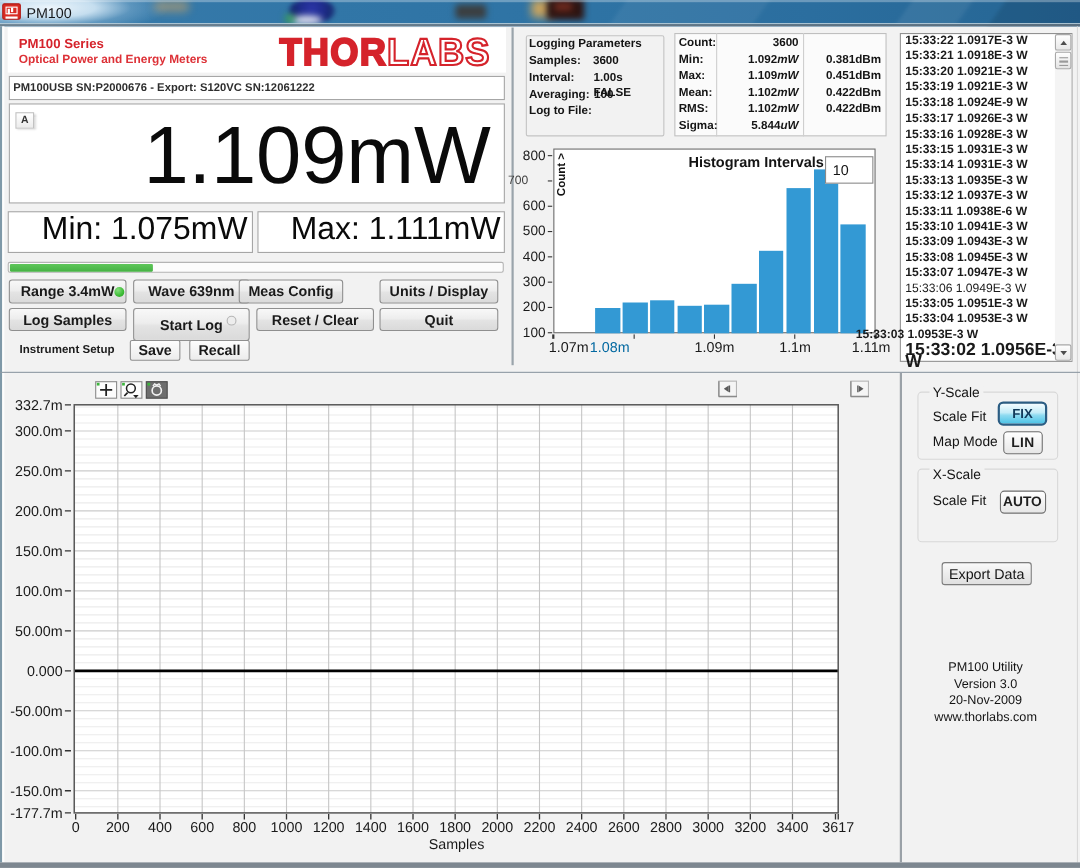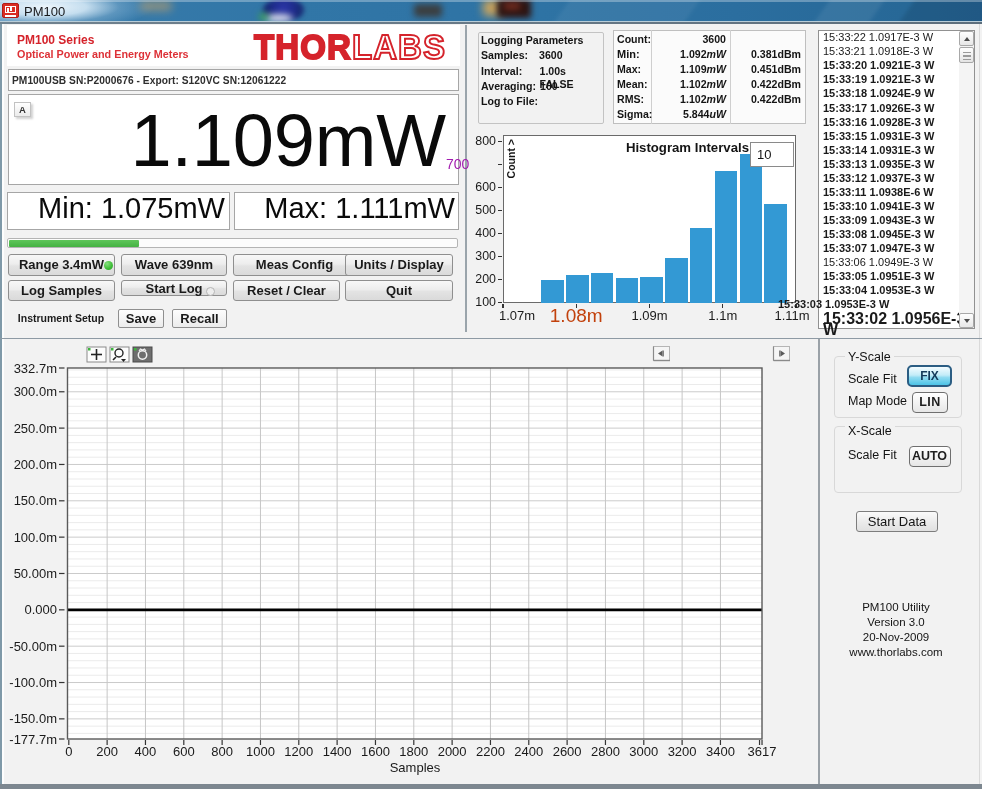--- a/index.html
+++ b/index.html
@@ -57,24 +57,24 @@
 <div class="a" style="left:7px;top:193.5px;width:218px;text-align:right;font-size:29px;line-height:29px;color:#0a0a0a">Min: 1.075mW</div>
 <div class="box" style="left:234px;top:192px;width:225px;height:38px"></div>
 <div class="a" style="left:234px;top:193.5px;width:221px;text-align:right;font-size:29px;line-height:29px;color:#0a0a0a">Max: 1.111mW</div>
 
 <div class="a" style="left:7px;top:238px;width:451px;height:10px;background:#fcfcfc;border:1px solid #b4b4b4;border-radius:2px"></div>
 <div class="a" style="left:9px;top:239.5px;width:130px;height:7px;background:linear-gradient(#5fc65a,#45b243);border-radius:1px"></div>
 
 <div class="btn" style="left:8px;top:254px;width:107px;height:21.5px">Range 3.4mW</div>
 <div class="a" style="left:104px;top:261.3px;width:9px;height:9px;border-radius:50%;background:radial-gradient(circle at 35% 30%,#86e07e,#3cbb35 60%,#2ea32c)"></div>
 <div class="btn" style="left:121px;top:254px;width:106px;height:21.5px">Wave 639nm</div>
-<div class="btn" style="left:233px;top:254px;width:123px;height:21.5px">Meas Config</div>
+<div class="btn" style="left:217px;top:254px;width:95px;height:21.5px">Meas Config</div>
 <div class="btn" style="left:345px;top:254px;width:108px;height:21.5px">Units / Display</div>
 <div class="btn" style="left:8px;top:280px;width:107px;height:20.5px">Log Samples</div>
-<div class="btn" style="left:121px;top:280px;width:106px;height:16px">Start Log</div>
+<div class="btn" style="left:121px;top:280px;width:106px;height:30px">Start Log</div>
 <div class="a" style="left:205.5px;top:286.5px;width:9px;height:9px;border-radius:50%;border:1px solid #b5b5b5;background:#ededed"></div>
 <div class="btn" style="left:233px;top:280px;width:107px;height:20.5px">Reset / Clear</div>
 <div class="btn" style="left:345px;top:280px;width:108px;height:20.5px">Quit</div>
 
 <div class="a" style="left:17.8px;top:313px;font-size:10.5px;line-height:10.5px;font-weight:700;color:#1c1c1c">Instrument Setup</div>
 <div class="btn" style="left:118px;top:309px;width:46px;height:19px;border-radius:2px;background:linear-gradient(#fdfdfd,#ececec)">Save</div>
 <div class="btn" style="left:172px;top:309px;width:55px;height:19px;border-radius:2px;background:linear-gradient(#fdfdfd,#ececec)">Recall</div>
 
 <div class="a" style="left:465px;top:25px;width:1.5px;height:307px;background:#9aa4ab"></div>
 
@@ -104,21 +104,21 @@
 <div class="a" style="left:630px;top:78.9px;width:96px;text-align:right;font-size:10.6px;line-height:11.5px;font-weight:700;color:#141414">1.102<i>mW</i></div>
 <div class="a" style="left:731px;top:78.9px;width:70px;text-align:right;font-size:10.6px;line-height:11.5px;font-weight:700;color:#141414">0.422dBm</div>
 <div class="a" style="left:617px;top:94.0px;font-size:10.6px;line-height:11.5px;font-weight:700;color:#141414">RMS:</div>
 <div class="a" style="left:630px;top:94.0px;width:96px;text-align:right;font-size:10.6px;line-height:11.5px;font-weight:700;color:#141414">1.102<i>mW</i></div>
 <div class="a" style="left:731px;top:94.0px;width:70px;text-align:right;font-size:10.6px;line-height:11.5px;font-weight:700;color:#141414">0.422dBm</div>
 <div class="a" style="left:617px;top:109.0px;font-size:10.6px;line-height:11.5px;font-weight:700;color:#141414">Sigma:</div>
 <div class="a" style="left:630px;top:109.0px;width:96px;text-align:right;font-size:10.6px;line-height:11.5px;font-weight:700;color:#141414">5.844<i>uW</i></div>
 
 <div class="a" style="left:446px;top:134.6px;width:50px;text-align:right;font-size:12.4px;line-height:12.4px;color:#1a1a1a">800</div>
 <div class="a" style="left:497.5px;top:140.5px;width:4.5px;height:1.2px;background:#333"></div>
-<div class="a" style="left:446px;top:157.6px;width:50px;text-align:left;font-size:14px;line-height:12.4px;color:#a21caf">700</div>
+<div class="a" style="left:446px;top:157.6px;width:50px;text-align:center;font-size:11px;line-height:12.4px;color:#404040">700</div>
 <div class="a" style="left:497.5px;top:163.5px;width:4.5px;height:1.2px;background:#333"></div>
 <div class="a" style="left:446px;top:180.6px;width:50px;text-align:right;font-size:12.4px;line-height:12.4px;color:#1a1a1a">600</div>
 <div class="a" style="left:497.5px;top:186.5px;width:4.5px;height:1.2px;background:#333"></div>
 <div class="a" style="left:446px;top:203.6px;width:50px;text-align:right;font-size:12.4px;line-height:12.4px;color:#1a1a1a">500</div>
 <div class="a" style="left:497.5px;top:209.5px;width:4.5px;height:1.2px;background:#333"></div>
 <div class="a" style="left:446px;top:226.6px;width:50px;text-align:right;font-size:12.4px;line-height:12.4px;color:#1a1a1a">400</div>
 <div class="a" style="left:497.5px;top:232.5px;width:4.5px;height:1.2px;background:#333"></div>
 <div class="a" style="left:446px;top:249.6px;width:50px;text-align:right;font-size:12.4px;line-height:12.4px;color:#1a1a1a">300</div>
 <div class="a" style="left:497.5px;top:255.5px;width:4.5px;height:1.2px;background:#333"></div>
 <div class="a" style="left:446px;top:272.6px;width:50px;text-align:right;font-size:12.4px;line-height:12.4px;color:#1a1a1a">200</div>
@@ -136,31 +136,31 @@
 <div class="a" style="left:690.0px;top:227.6px;width:22.4px;height:75.2px;background:#3399d4"></div>
 <div class="a" style="left:714.7px;top:170.8px;width:22.4px;height:132.0px;background:#3399d4"></div>
 <div class="a" style="left:739.5px;top:153.6px;width:22.4px;height:149.2px;background:#3399d4"></div>
 <div class="a" style="left:764.2px;top:204.3px;width:22.4px;height:98.5px;background:#3399d4"></div>
 <div class="a" style="left:624px;top:141px;width:125px;text-align:right;font-size:13.2px;line-height:13.2px;font-weight:700;color:#141414">Histogram Intervals</div>
 <div class="a" style="left:750px;top:141.5px;width:43.5px;height:25.5px;background:#fff;border:1px solid #8a8a8a"></div>
 <div class="a" style="left:757px;top:148px;font-size:13px;line-height:13px;color:#141414">10</div>
 <div class="a" style="left:502.4px;top:303.5px;width:1.2px;height:4.5px;background:#333"></div>
 <div class="a" style="left:477.0px;top:309px;width:80px;text-align:center;font-size:13px;line-height:13px;color:#1a1a1a">1.07m</div>
 <div class="a" style="left:575.6px;top:303.5px;width:1.2px;height:4.5px;background:#333"></div>
-<div class="a" style="left:536.2px;top:309px;width:80px;text-align:center;font-size:19px;line-height:13px;color:#c2410c">1.08m</div>
+<div class="a" style="left:536.2px;top:309px;width:80px;text-align:left;font-size:13px;line-height:13px;color:#0369a1">1.08m</div>
 <div class="a" style="left:648.9px;top:303.5px;width:1.2px;height:4.5px;background:#333"></div>
 <div class="a" style="left:609.5px;top:309px;width:80px;text-align:center;font-size:13px;line-height:13px;color:#1a1a1a">1.09m</div>
 <div class="a" style="left:722.1px;top:303.5px;width:1.2px;height:4.5px;background:#333"></div>
 <div class="a" style="left:682.8px;top:309px;width:80px;text-align:center;font-size:13px;line-height:13px;color:#1a1a1a">1.1m</div>
 <div class="a" style="left:795.4px;top:303.5px;width:1.2px;height:4.5px;background:#333"></div>
 <div class="a" style="left:752.0px;top:309px;width:80px;text-align:center;font-size:13px;line-height:13px;color:#1a1a1a">1.11m</div>
 
 <div class="a" style="left:818px;top:30px;width:157px;height:299px;background:#fff;border:1px solid #919191"></div>
-<div class="a" style="left:823px;top:32.2px;font-size:11px;line-height:11px;font-weight:400;color:#1a1a1a">15:33:22 1.0917E-3 W</div>
-<div class="a" style="left:823px;top:46.3px;font-size:11px;line-height:11px;font-weight:400;color:#1a1a1a">15:33:21 1.0918E-3 W</div>
+<div class="a" style="left:823px;top:32.2px;font-size:11px;line-height:11px;font-weight:700;color:#1a1a1a">15:33:22 1.0917E-3 W</div>
+<div class="a" style="left:823px;top:46.3px;font-size:11px;line-height:11px;font-weight:700;color:#1a1a1a">15:33:21 1.0918E-3 W</div>
 <div class="a" style="left:823px;top:60.3px;font-size:11px;line-height:11px;font-weight:700;color:#1a1a1a">15:33:20 1.0921E-3 W</div>
 <div class="a" style="left:823px;top:74.4px;font-size:11px;line-height:11px;font-weight:700;color:#1a1a1a">15:33:19 1.0921E-3 W</div>
 <div class="a" style="left:823px;top:88.4px;font-size:11px;line-height:11px;font-weight:700;color:#1a1a1a">15:33:18 1.0924E-9 W</div>
 <div class="a" style="left:823px;top:102.5px;font-size:11px;line-height:11px;font-weight:700;color:#1a1a1a">15:33:17 1.0926E-3 W</div>
 <div class="a" style="left:823px;top:116.5px;font-size:11px;line-height:11px;font-weight:700;color:#1a1a1a">15:33:16 1.0928E-3 W</div>
 <div class="a" style="left:823px;top:130.6px;font-size:11px;line-height:11px;font-weight:700;color:#1a1a1a">15:33:15 1.0931E-3 W</div>
 <div class="a" style="left:823px;top:144.6px;font-size:11px;line-height:11px;font-weight:700;color:#1a1a1a">15:33:14 1.0931E-3 W</div>
 <div class="a" style="left:823px;top:158.7px;font-size:11px;line-height:11px;font-weight:700;color:#1a1a1a">15:33:13 1.0935E-3 W</div>
 <div class="a" style="left:823px;top:172.7px;font-size:11px;line-height:11px;font-weight:700;color:#1a1a1a">15:33:12 1.0937E-3 W</div>
 <div class="a" style="left:823px;top:186.8px;font-size:11px;line-height:11px;font-weight:700;color:#1a1a1a">15:33:11 1.0938E-6 W</div>
@@ -355,17 +355,17 @@
 <div class="a" style="left:834px;top:356px;width:128px;height:62px;border:1px solid #d8d8d8;border-radius:4px"></div>
 <div class="a" style="left:845px;top:351px;font-size:12.5px;line-height:12.5px;color:#141414;background:#f2f2f2;padding:0 3px">Y-Scale</div>
 <div class="a" style="left:848px;top:372.5px;font-size:12.5px;line-height:12.5px;color:#141414">Scale Fit</div>
 <div class="a" style="left:907px;top:365px;width:45px;height:22px;background:linear-gradient(#f4fcff,#c3ecf8 45%,#8fdbf1 58%,#4cc3e6);border:2px solid #2b5d83;border-radius:5px;display:flex;align-items:center;justify-content:center;font-size:12px;font-weight:700;color:#123a5a">FIX</div>
 <div class="a" style="left:848px;top:395px;font-size:12.5px;line-height:12.5px;color:#141414">Map Mode</div>
 <div class="a" style="left:912px;top:391.5px;width:36px;height:21.5px;background:linear-gradient(#ffffff,#e6e6e6);border:1.5px solid #6f6f6f;border-radius:4px;display:flex;align-items:center;justify-content:center;font-size:12.5px;font-weight:700;letter-spacing:.4px;color:#1e1e1e">LIN</div>
 <div class="a" style="left:834px;top:426px;width:128px;height:67px;border:1px solid #d8d8d8;border-radius:4px"></div>
 <div class="a" style="left:845px;top:424.5px;font-size:12.5px;line-height:12.5px;color:#141414;background:#f2f2f2;padding:0 3px">X-Scale</div>
 <div class="a" style="left:848px;top:448.5px;font-size:12.5px;line-height:12.5px;color:#141414">Scale Fit</div>
 <div class="a" style="left:908.5px;top:445.5px;width:42px;height:21.5px;background:linear-gradient(#ffffff,#e6e6e6);border:1.5px solid #6f6f6f;border-radius:4px;display:flex;align-items:center;justify-content:center;font-size:12.5px;font-weight:700;color:#1e1e1e">AUTO</div>
-<div class="a" style="left:856px;top:510.5px;width:82px;height:21.5px;background:linear-gradient(#fafafa,#ececec 50%,#e0e0e0);border:1px solid #7d7d7d;border-radius:3px;display:flex;align-items:center;justify-content:center;font-size:13px;color:#141414">Start Data</div>
+<div class="a" style="left:856px;top:510.5px;width:82px;height:21.5px;background:linear-gradient(#fafafa,#ececec 50%,#e0e0e0);border:1px solid #7d7d7d;border-radius:3px;display:flex;align-items:center;justify-content:center;font-size:13px;color:#141414">Export Data</div>
 <div class="a" style="left:826px;top:602px;width:140px;text-align:center;font-size:11.5px;line-height:11.5px;color:#141414">PM100 Utility</div>
 <div class="a" style="left:826px;top:617px;width:140px;text-align:center;font-size:11.5px;line-height:11.5px;color:#141414">Version 3.0</div>
 <div class="a" style="left:826px;top:632px;width:140px;text-align:center;font-size:11.5px;line-height:11.5px;color:#141414">20-Nov-2009</div>
 <div class="a" style="left:826px;top:647px;width:140px;text-align:center;font-size:11.5px;line-height:11.5px;color:#141414">www.thorlabs.com</div>
 
 </body></html>

